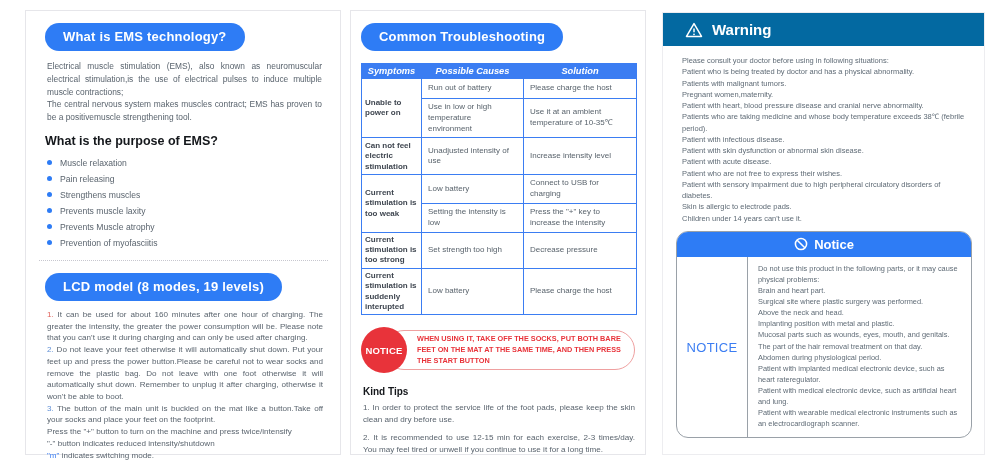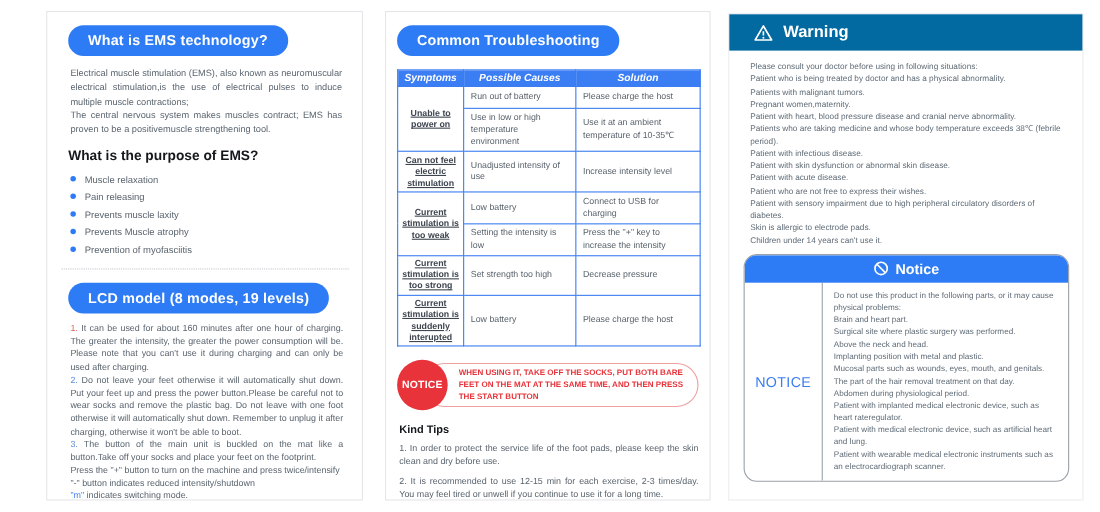--- a/index.html
+++ b/index.html
@@ -2,21 +2,21 @@
 <html><head>
 <meta charset="utf-8">
 <style>
   html,body{margin:0;padding:0;}
   body{
     width:1000px;height:465px;background:#ffffff;position:relative;
     font-family:"Liberation Sans",sans-serif;color:#59636c;
     -webkit-font-smoothing:antialiased;
   }
   .panel{position:absolute;background:#fff;border:1px solid #e6e6ea;box-sizing:border-box;}
-  #panel-left{left:42px;top:10px;width:288px;height:445px;}
+  #panel-left{left:25px;top:10px;width:316px;height:445px;}
   #panel-mid{left:350px;top:10px;width:296px;height:445px;}
   #panel-right{left:662px;top:12px;width:323px;height:443px;border-color:#ededf0;}
 
   .pill{
     display:inline-block;background:#2e7cf5;color:#fff;font-weight:bold;
     font-size:13px;padding:6px 18px 7px;border-radius:16px;letter-spacing:.2px;
   }
   
   .lp-inner{padding:12px 12px 0 13px;}
   .lp-pill1{margin-left:6px;}
@@ -39,21 +39,21 @@
 
   
   .mp-inner{padding:12px 10px 0 10px;}
   .ts-table{border-collapse:collapse;width:100%;margin-top:12px;table-layout:fixed;}
   .ts-table th,.ts-table td{border:1px solid #3b7df2;box-sizing:border-box;}
   .ts-table th{
     background:#3b7df2;color:#fff;font-style:italic;font-weight:bold;
     font-size:9.3px;height:14px;padding:2px 2px;
   }
   .col-sym{width:60px;} .col-cause{width:102px;} .col-sol{width:113px;}
-  td.sym{font-weight:bold;color:#3f4650;font-size:8px;text-align:center;padding:2px 3px;line-height:1.3;text-decoration:underline;}
+  td.sym{font-weight:bold;color:#3f4650;font-size:8px;text-align:left;padding:2px 3px;line-height:1.3;}
   td.cell{font-size:8px;color:#59636c;padding:3px 6px;line-height:1.35;vertical-align:middle;}
   tr.h20{height:20px;} tr.h24{height:25px;} tr.h36{height:37px;}
   tr.h28{height:28px;} tr.h32{height:33px;} tr.h44{height:44px;}
   .notice-row{position:relative;margin:12px 0 0 0;height:46px;}
   .stamp{
     position:absolute;left:0;top:0;width:46px;height:46px;border-radius:50%;
     background:#e8333a;color:#fff;font-weight:bold;font-size:9.5px;
     display:flex;align-items:center;justify-content:center;z-index:2;letter-spacing:.2px;
   }
   .bubble{
@@ -108,20 +108,24 @@
         <li>
           <span class="dot"></span>
           <span>Muscle relaxation</span>
         </li>
 
         <li>
           <span class="dot"></span>
           <span>Pain releasing</span>
         </li>
 
+        <li>
+          <span class="dot"></span>
+          <span>Strengthens muscles</span>
+        </li>
 
         <li>
           <span class="dot"></span>
           <span>Prevents muscle laxity</span>
         </li>
 
         <li>
           <span class="dot"></span>
           <span>Prevents Muscle atrophy</span>
         </li>

